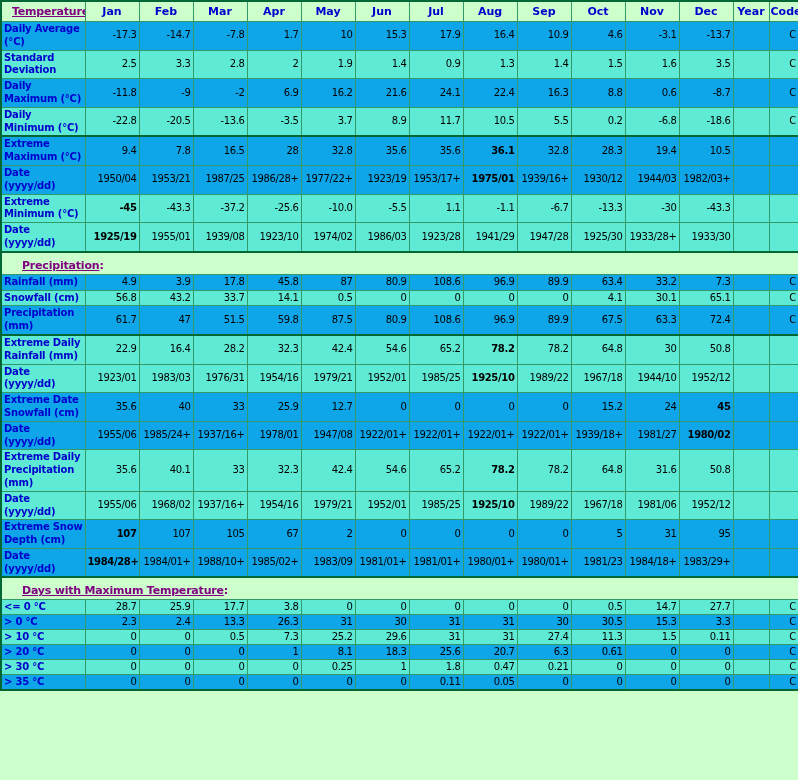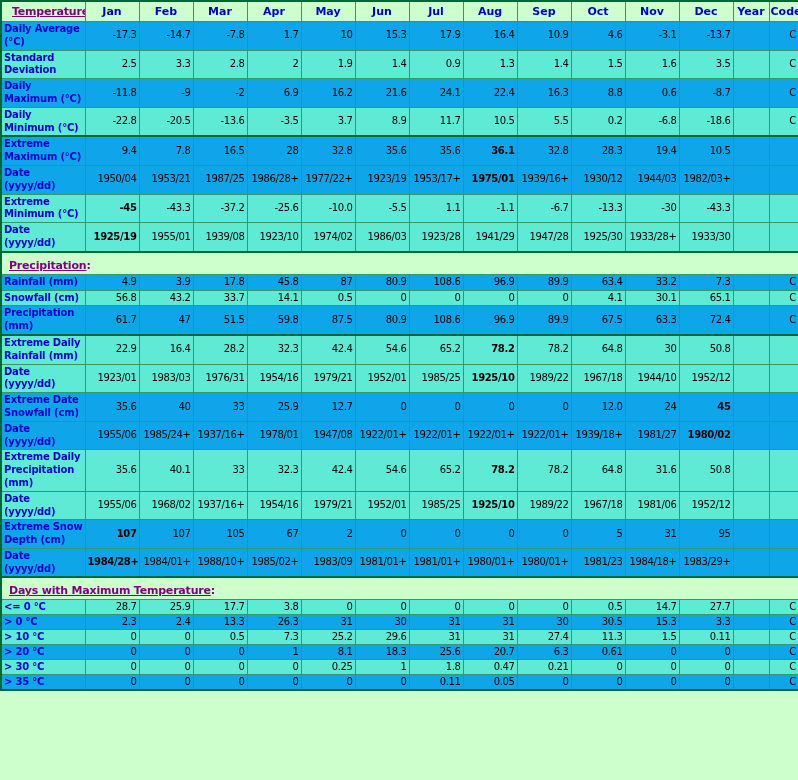--- a/index.html
+++ b/index.html
@@ -39,21 +39,21 @@
     font-weight:bold;
     font-size:11px;
     text-decoration:underline;
     letter-spacing:-0.2px;
   }
   .title-colon { color:#800080; font-weight:bold; font-size:11px; }
   tr.section-row td {
     background:#CCFFCC;
     text-align:left;
     height:17px;
-    padding-left:7px;
+    padding-left:20px;
   }
   th.row-label {
     color:#0000CC;
     font-size:10px;
     font-weight:bold;
     text-align:left;
     line-height:1.28;
     letter-spacing:-0.2px;
     padding:2px 2px 2px 3px;
   }
@@ -337,21 +337,21 @@
         <th class="row-label">Extreme Date Snowfall (cm)</th>
         <td class="num">35.6</td>
         <td class="num">40</td>
         <td class="num">33</td>
         <td class="num">25.9</td>
         <td class="num">12.7</td>
         <td class="num">0</td>
         <td class="num">0</td>
         <td class="num">0</td>
         <td class="num">0</td>
-        <td class="num">12.0</td>
+        <td class="num">15.2</td>
         <td class="num">24</td>
         <td class="num bold">45</td>
         <td class="num"></td>
         <td class="num"></td>
       </tr>
       <tr class="white">
         <th class="row-label">Date (yyyy/dd)</th>
         <td class="num">1955/06</td>
         <td class="num">1985/24+</td>
         <td class="num">1937/16+</td>

